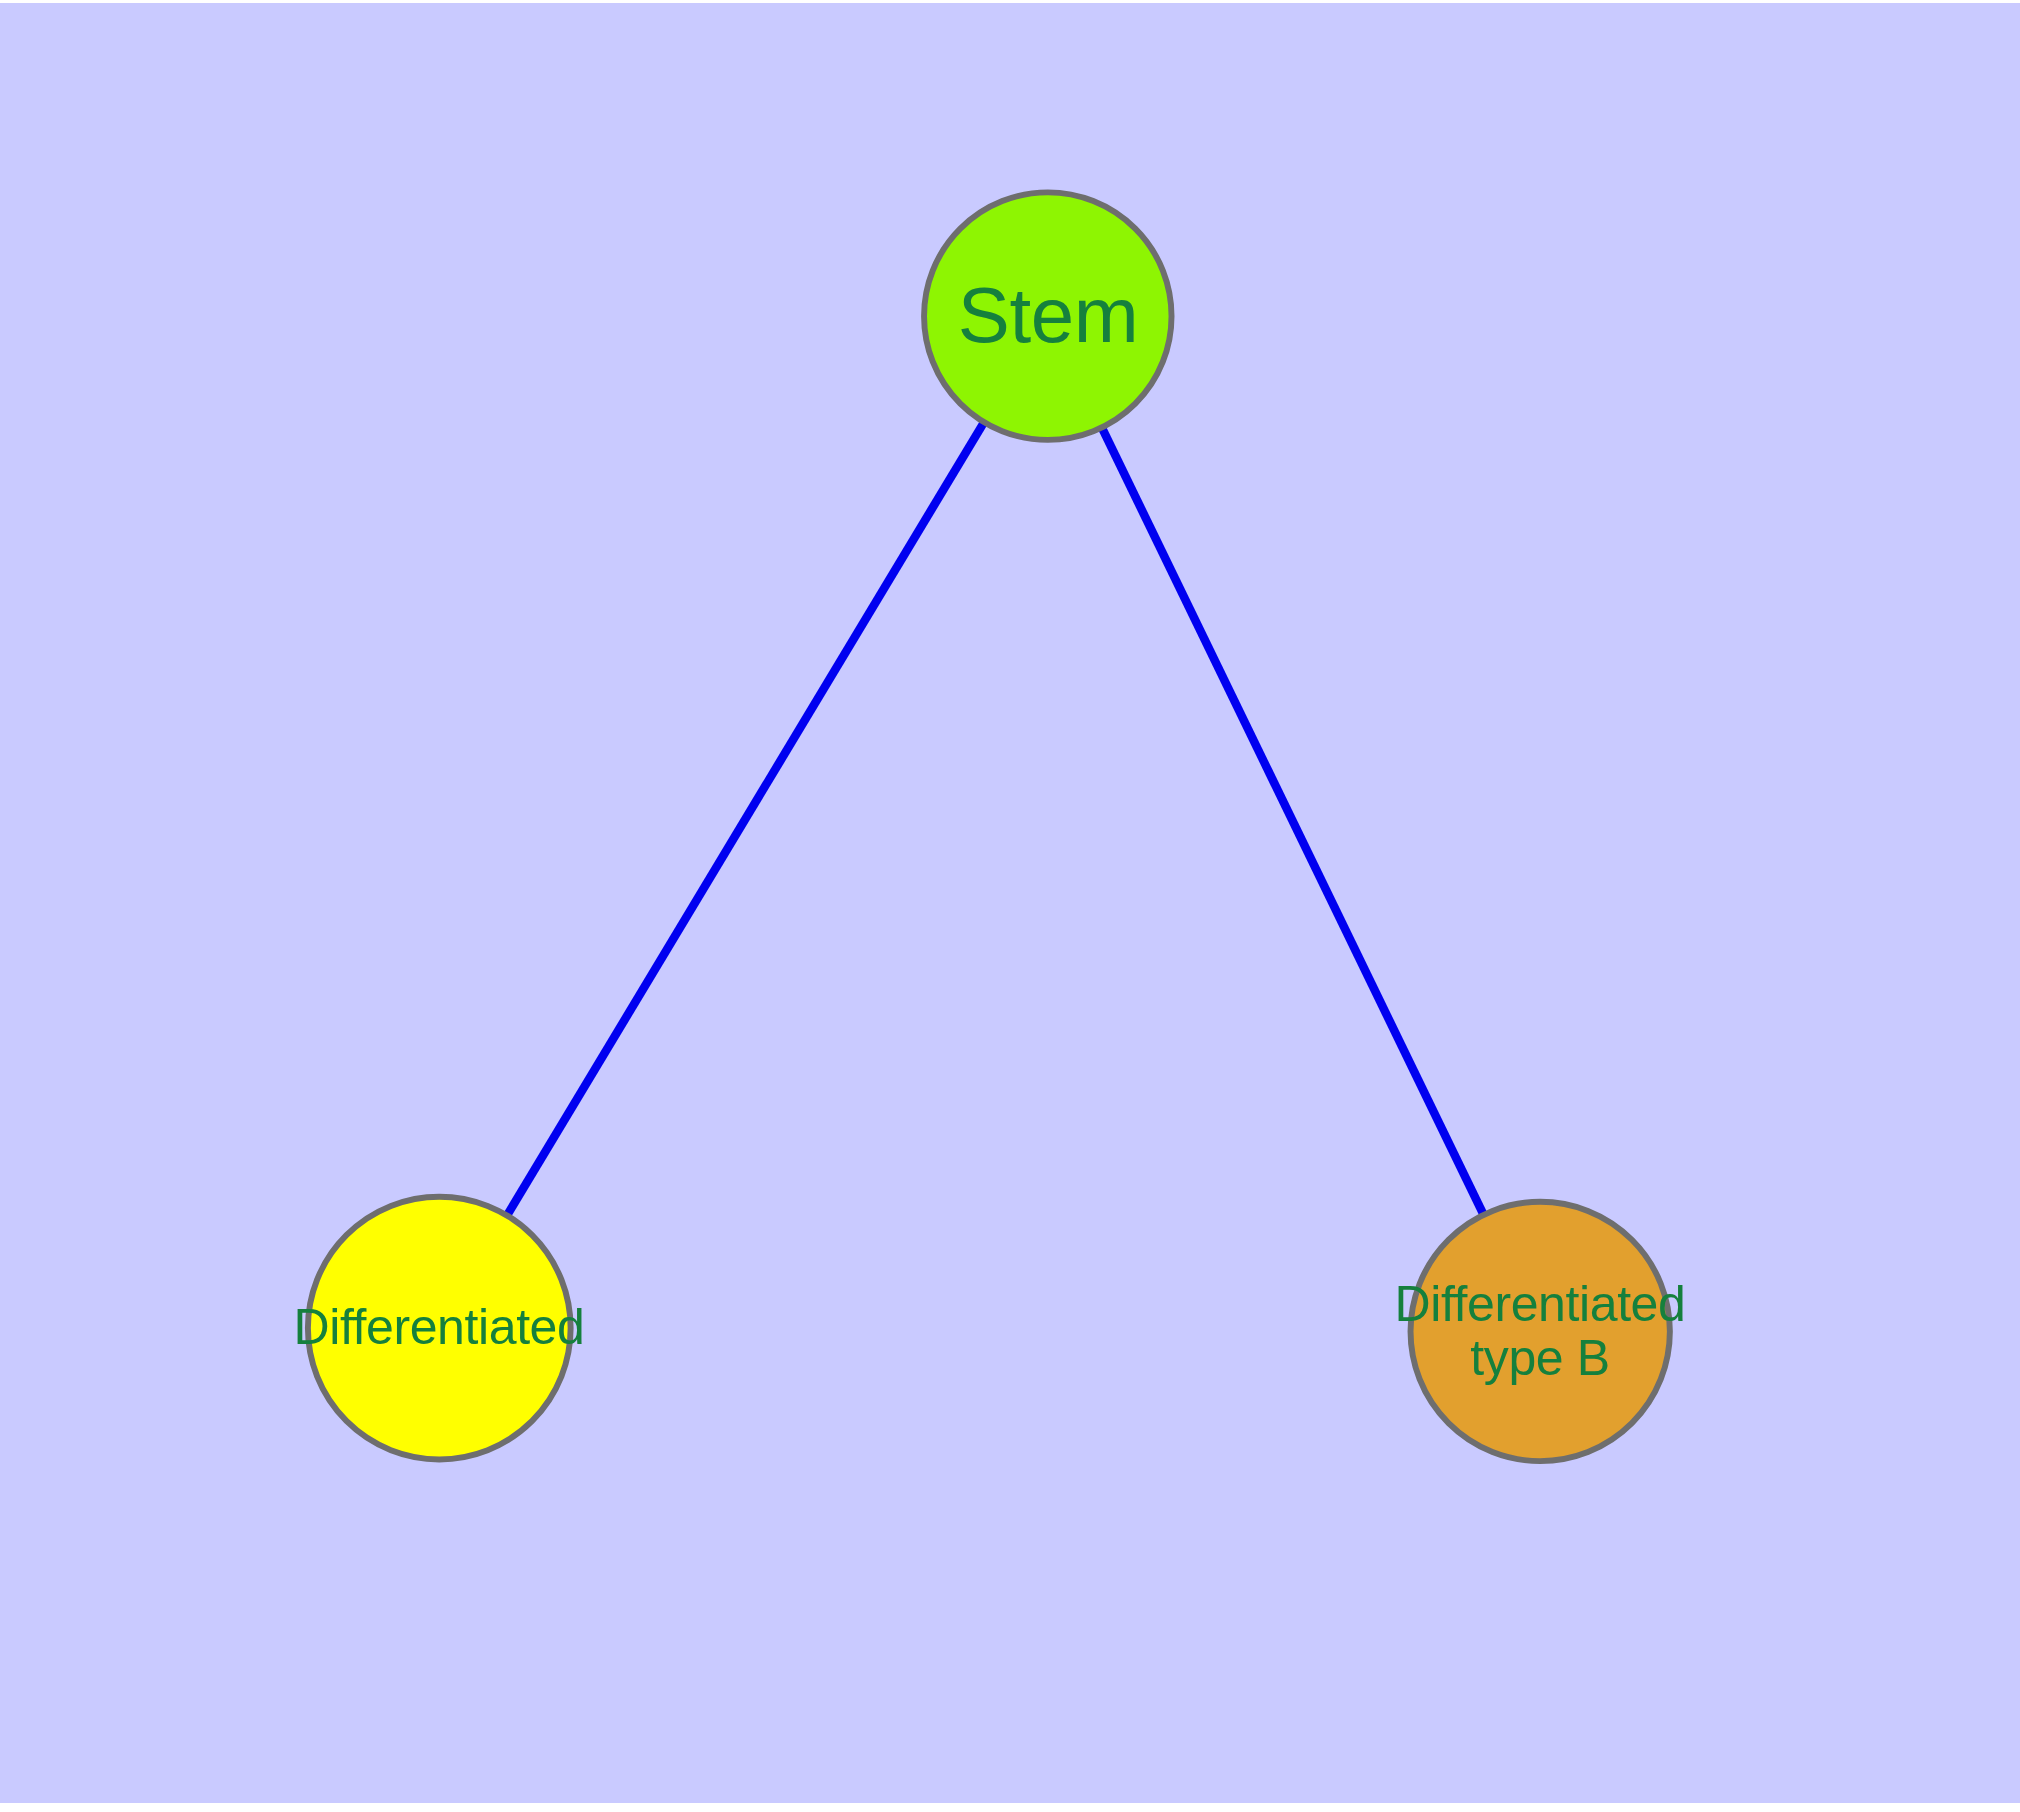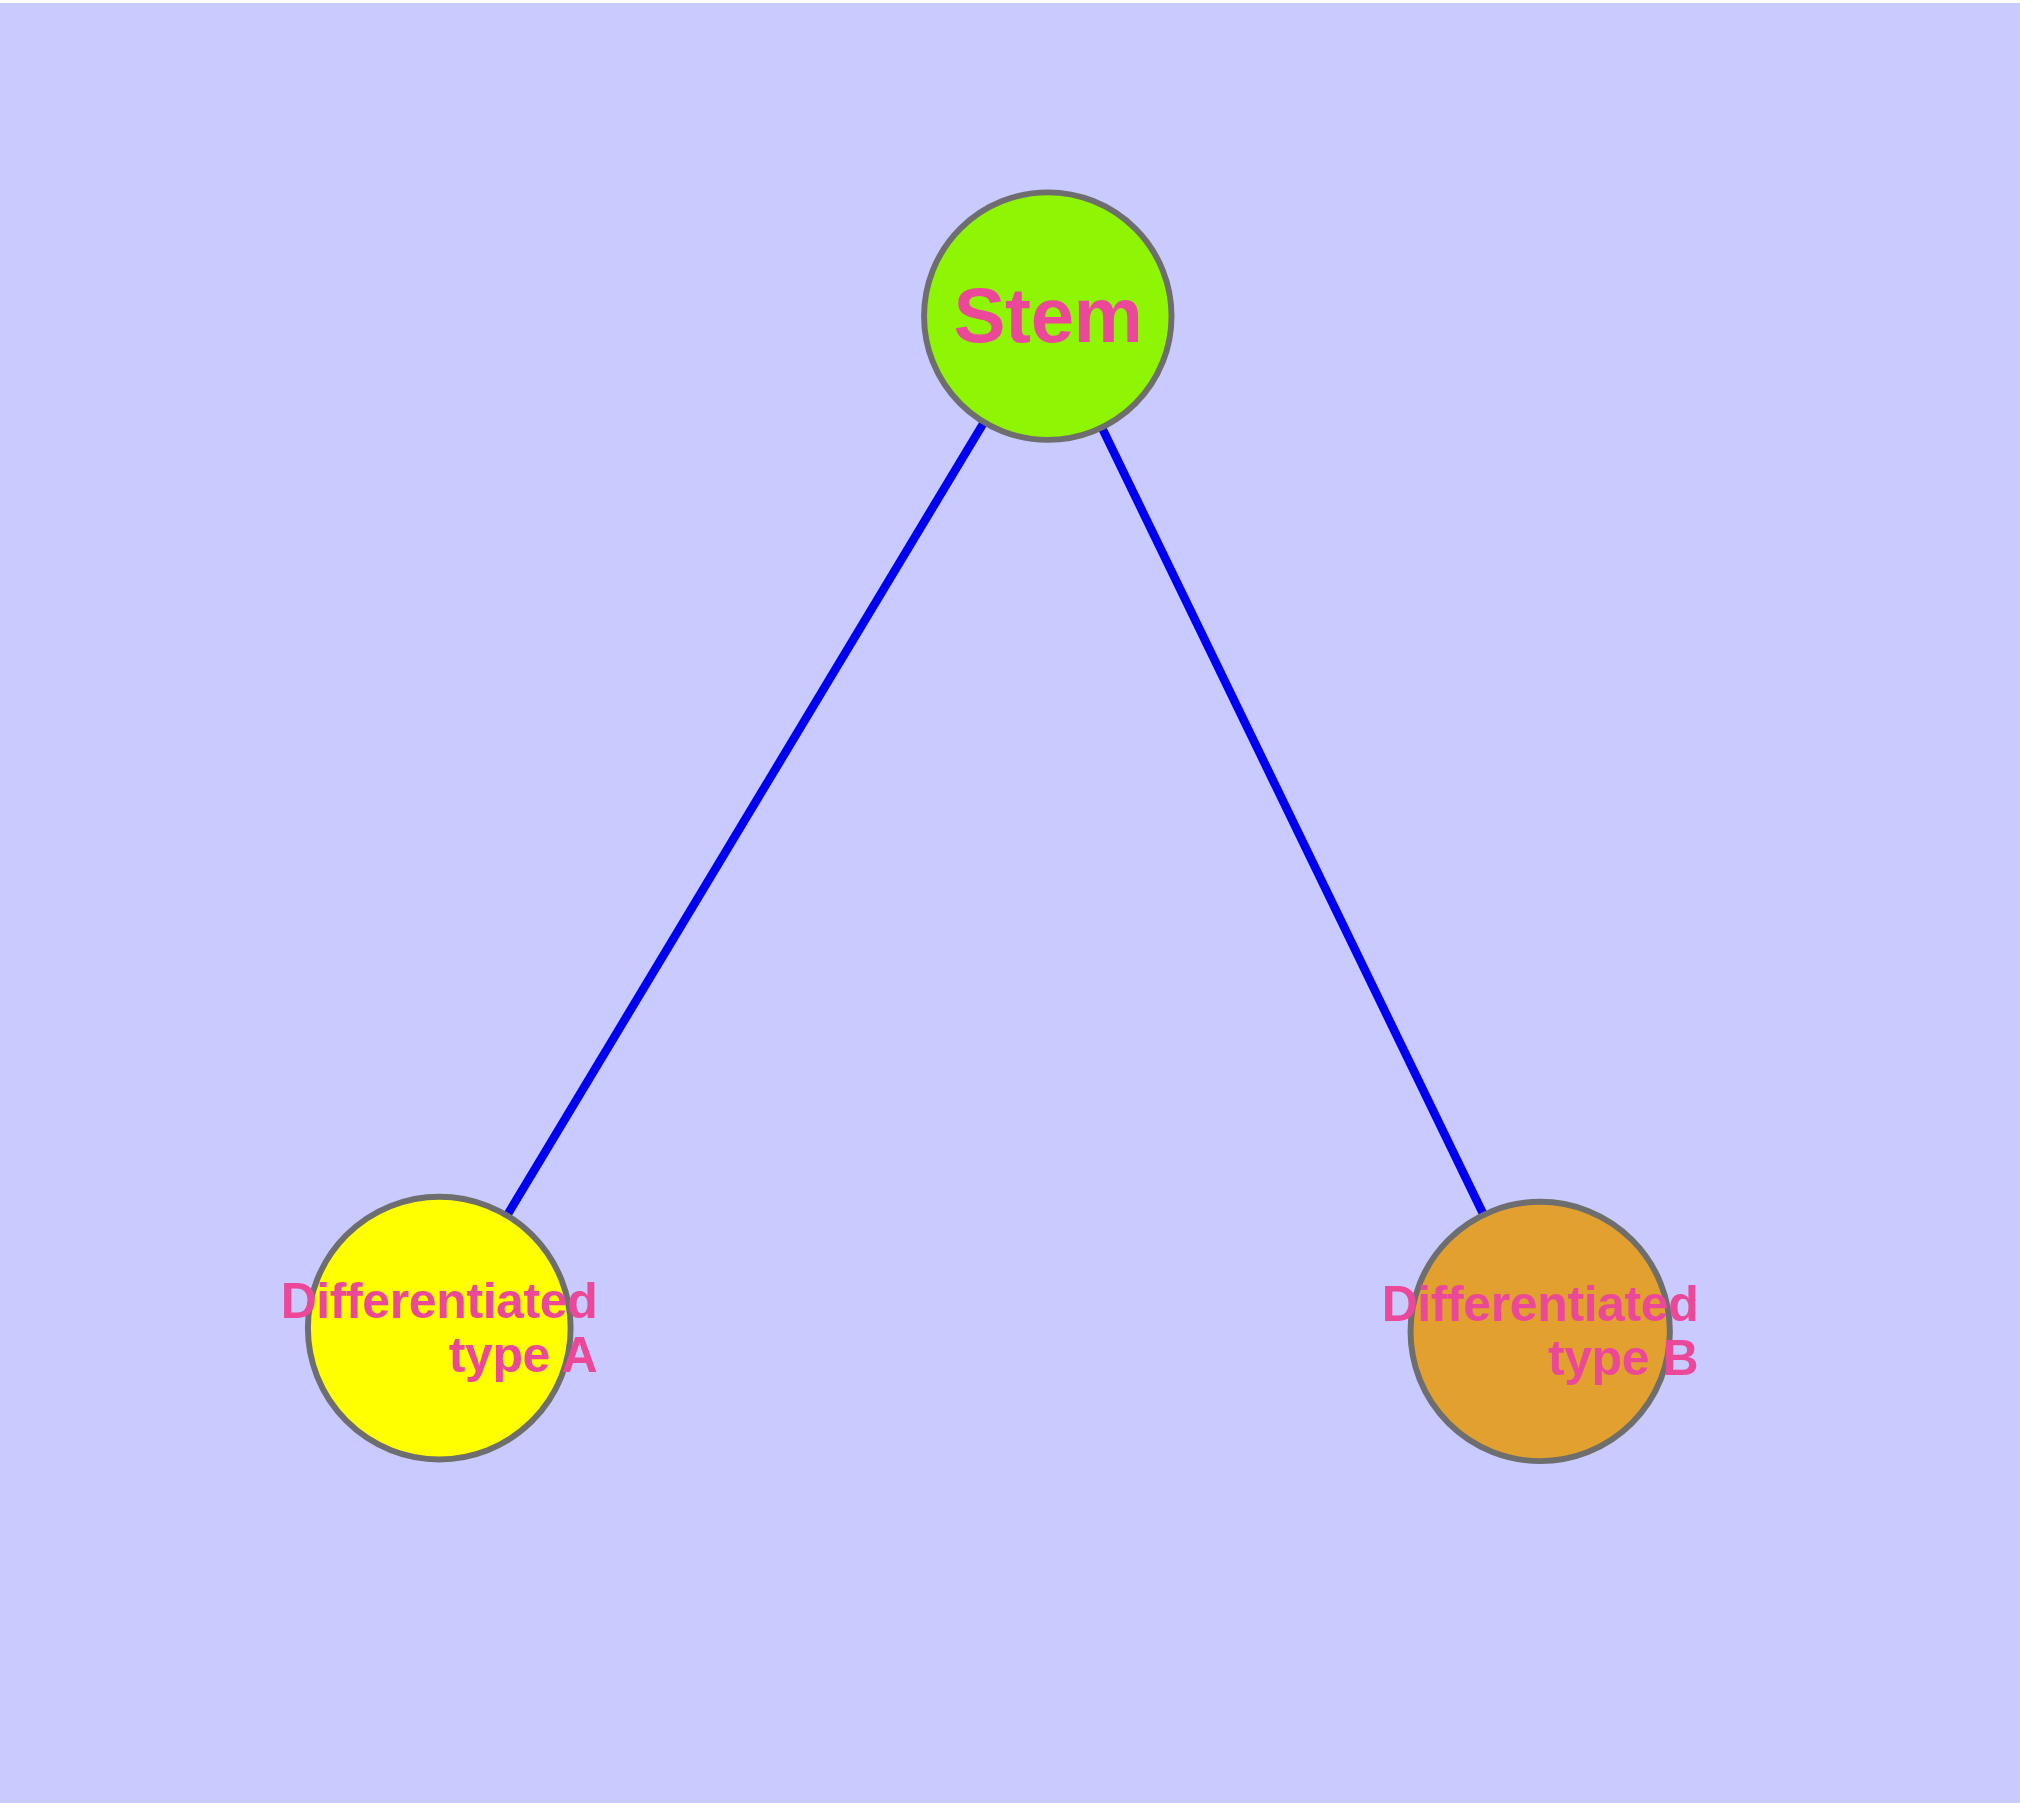--- a/index.html
+++ b/index.html
@@ -26,23 +26,23 @@
   }
   #graph-svg {
     position: absolute;
     left: 0;
     top: 0;
     width: 2021px;
     height: 1812px;
   }
   .node-label {
     position: absolute;
-    text-align: right;
-    font-weight: bold;
-    color: #ec4899;
+    text-align: center;
+    font-weight: normal;
+    color: #15803d;
     white-space: pre;
     line-height: 1.07;
     letter-spacing: -0.4px;
     transform: translate(-50%, -50%);
     pointer-events: none;
   }
   .label-root {
     font-size: 78px;
   }
   .label-leaf {
@@ -62,17 +62,17 @@
       </g>
     <g id="node-layer">
         <circle cx="1236" cy="373" r="146" fill="#8ef502" stroke="#6e6e6e" stroke-width="7"></circle>
         <circle cx="518" cy="1567" r="155" fill="#ffff00" stroke="#6e6e6e" stroke-width="7"></circle>
         <circle cx="1817" cy="1571" r="153" fill="#e2a02e" stroke="#6e6e6e" stroke-width="7"></circle>
       </g>
   </svg>
 
   <div id="label-layer">
       <div class="node-label label-root" style="left: 1048px; top: 316px;"><span>Stem</span></div>
-      <div class="node-label label-leaf" style="left: 439px; top: 1328px;"><span>Differentiated</span><br><span>type A</span></div>
+      <div class="node-label label-leaf" style="left: 439px; top: 1328px;"><span>Differentiated</span><br></div>
       <div class="node-label label-leaf" style="left: 1540px; top: 1331px;"><span>Differentiated</span><br><span>type B</span></div>
     </div>
 </div>
 
 
 </body></html>

